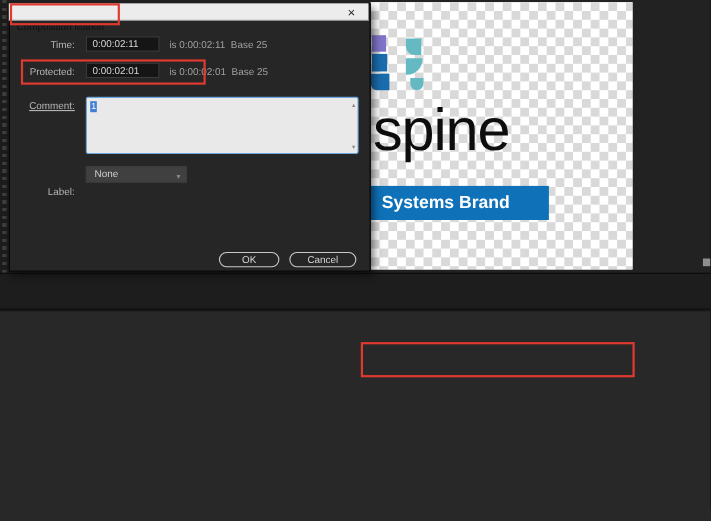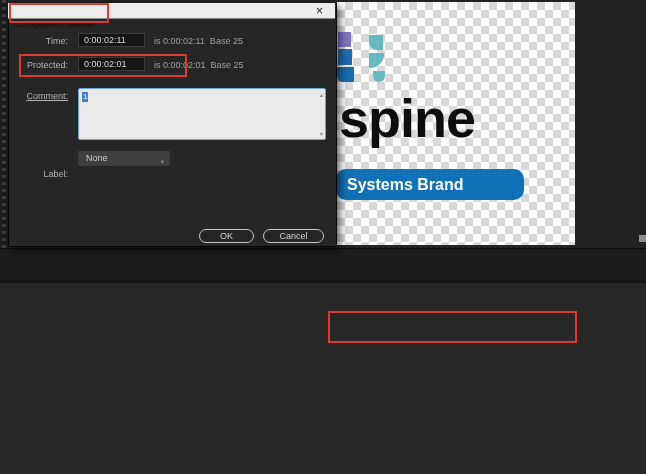--- a/index.html
+++ b/index.html
@@ -7,22 +7,22 @@
        font-family:"Liberation Sans",sans-serif;-webkit-font-smoothing:antialiased;}
   .abs{position:absolute;}
   
   #viewer{left:0;top:0;width:646px;height:283px;background:#222;}
   #left-strip{left:0;top:0;width:8px;height:283px;background:#1d1d1d;}
   #left-strip .tex{left:2px;top:0;width:4px;height:283px;
      background:repeating-linear-gradient(180deg,#3e3e3e 0 3px,#1d1d1d 3px 7px);}
   #comp{left:337px;top:2px;width:238px;height:243px;
      background:#fff conic-gradient(#d9d9d9 0 25%,#ffffff 0 50%,#d9d9d9 0 75%,#ffffff 0);
      background-size:16px 16px;}
-  .logoword{left:339px;top:90px;font-size:54px;line-height:56px;font-weight:700;color:#0d0d0d;letter-spacing:-1px;}
-  .banner{left:336px;top:169px;width:188px;height:31px;border-radius:10px;}
+  .logoword{left:339px;top:90px;font-size:54px;line-height:56px;font-weight:400;color:#0d0d0d;letter-spacing:-1px;}
+  .banner{left:336px;top:169px;width:163px;height:31px;}
   .banner span{display:block;color:#fff;font-size:16px;font-weight:bold;line-height:31px;padding-left:11px;}
   .sq{position:absolute;}
   #vscroll-dot{left:639px;top:235px;width:7px;height:7px;background:#8e8e8e;}
   
   #vtoolbar{left:0;top:248px;width:646px;height:32px;background:#1d1d1d;border-top:1px solid #0d0d0d;}
   .chev{font-size:7px;color:#7f7f7f;}
   
   #timeline{left:0;top:283px;width:646px;height:191px;background:#282828;}
   #tl-sep{left:0;top:280px;width:646px;height:3px;background:#141414;}
   

